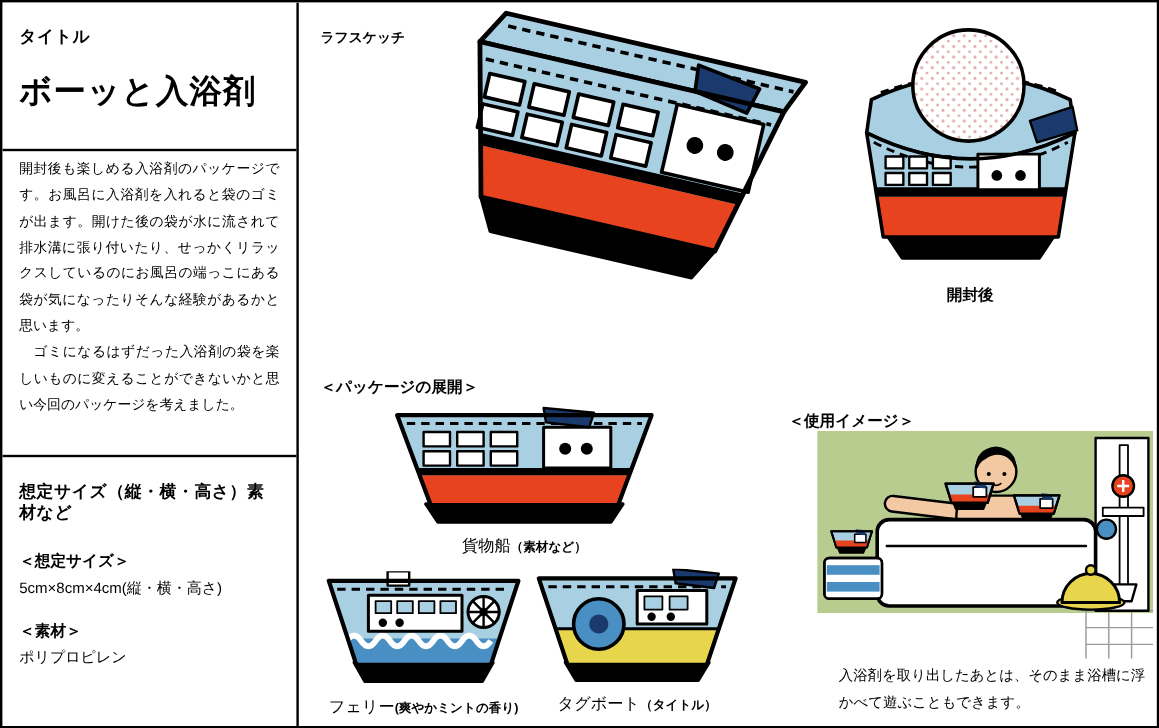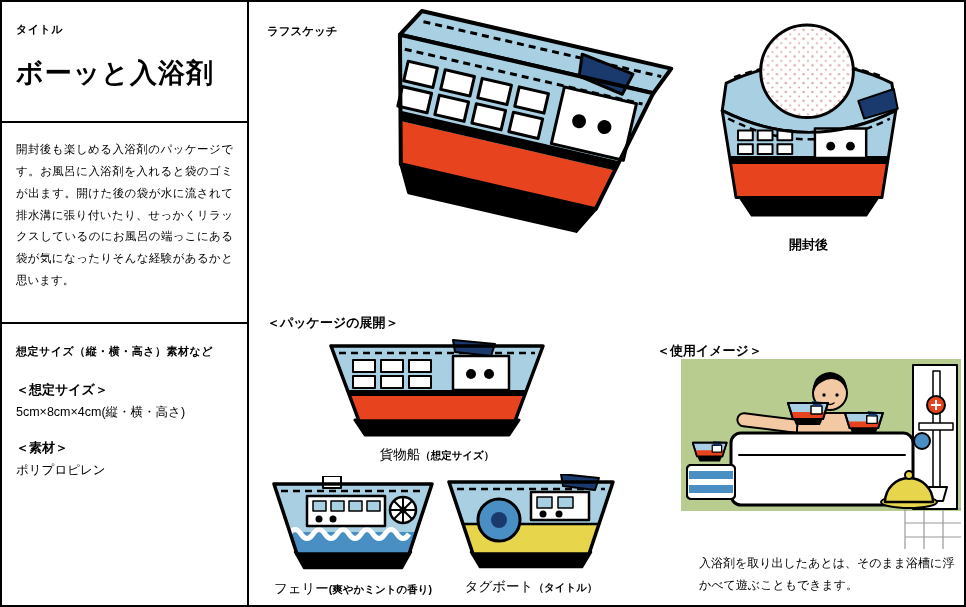--- a/index.html
+++ b/index.html
@@ -10,26 +10,26 @@
     --ferry-blue:#4a8fc4;
     --wall-green:#b9cc90;
     --skin:#f2c9a3;
   }
   *{box-sizing:border-box;margin:0;padding:0}
   body{background:#fff;font-family:"Liberation Sans","DejaVu Sans",sans-serif;color:#000}
   .page{position:relative;width:966px;height:607px;border:2px solid #000;background:#fff;overflow:hidden}
 
   
   .sidebar{position:absolute;left:0;top:0;width:247px;height:100%;border-right:2px solid #000;padding:20px 14px 0 14px}
-  .sec-label{font-size:11px;font-weight:700;letter-spacing:.5px}
+  .sec-label{font-size:14px;font-weight:700;letter-spacing:.5px}
   .title{font-size:27px;font-weight:700;letter-spacing:1px;margin-top:18px}
   .divider{border:none;border-top:2px solid #000;margin:30px -14px 0 -14px}
   .concept-label{margin-top:20px}
   .concept-sub{font-size:12px;font-weight:700;margin-top:26px}
-  .body-text{font-size:11.5px;line-height:1.9;margin-top:16px;text-align:justify}
+  .body-text{font-size:11.5px;line-height:1.9;margin-top:5px;text-align:justify}
   .body-text2{margin-top:0}
   .spec-label{margin-top:20px}
   .spec-head{font-size:13px;font-weight:700;margin-top:22px}
   .spec-val{font-size:12.5px;margin-top:5px}
   .spec-head2{margin-top:18px}
 
   
   .main{position:absolute;left:247px;top:0;right:0;bottom:0}
   .sketch-label{position:absolute;left:18px;top:22px;font-size:11.5px;font-weight:700}
   .head-label{position:absolute;font-size:13px;font-weight:700}
@@ -64,20 +64,21 @@
 </head>
 <body>
 
 <div class="page">
 
   <aside class="sidebar">
     <div class="sec-label">タイトル</div>
     <h1 class="title">ボーッと入浴剤</h1>
     <hr class="divider">
     <p class="body-text">開封後も楽しめる入浴剤のパッケージです。お風呂に入浴剤を入れると袋のゴミが出ます。開けた後の袋が水に流されて排水溝に張り付いたり、せっかくリラックスしているのにお風呂の端っこにある袋が気になったりそんな経験があるかと思います。</p>
+    <p class="body-text body-text2">　ゴミになるはずだった入浴剤の袋を楽しいものに変えることができないかと思い今回のパッケージを考えました。</p>
     <hr class="divider">
     <div class="sec-label spec-label">想定サイズ（縦・横・高さ）素材など</div>
     <div class="spec-head">＜想定サイズ＞</div>
     <div class="spec-val">5cm×8cm×4cm(縦・横・高さ)</div>
     <div class="spec-head spec-head2">＜素材＞</div>
     <div class="spec-val">ポリプロピレン</div>
   </aside>
 
   <main class="main">
 
@@ -178,21 +179,21 @@
         </g>
         <g>
           <rect class="fw st w25" x="128" y="18" width="56" height="34"></rect>
           <circle class="fk" cx="146" cy="36" r="5"></circle>
           <circle class="fk" cx="164" cy="36" r="5"></circle>
         </g>
         <polygon class="fnavy st w2" points="128,2 170,6 166,18 130,14"></polygon>
         <polygon class="st w35 nf" points="6,8 218,8 190,83 34,83"></polygon>
       </svg>
       <div class="boat-caption">
-        <span class="boat-name">貨物船</span><span class="boat-note">（想定サイズ）</span>
+        <span class="boat-name">貨物船</span><span class="boat-note">（素材など）</span>
       </div>
     </div>
 
     <div class="boat-card ferry-card">
       <svg width="168" height="96" viewBox="0 0 168 96">
         <polygon class="fk st w25" points="26,76 142,76 133,92 35,92"></polygon>
         <polygon class="fb" points="5,8 163,8 140,78 28,78"></polygon>
         <polygon class="ffb" points="21,56 147,56 140,78 28,78"></polygon>
         <path d="M20,58 q6,-9 12,0 q6,9 12,0 q6,-9 12,0 q6,9 12,0 q6,-9 12,0 q6,9 12,0 q6,-9 12,0 q6,9 12,0 q6,-9 12,0 q6,9 12,0" fill="none" stroke="#ffffff" stroke-width="5"></path>
         <rect class="fw st w2" x="54" y="0" width="18" height="12"></rect>

